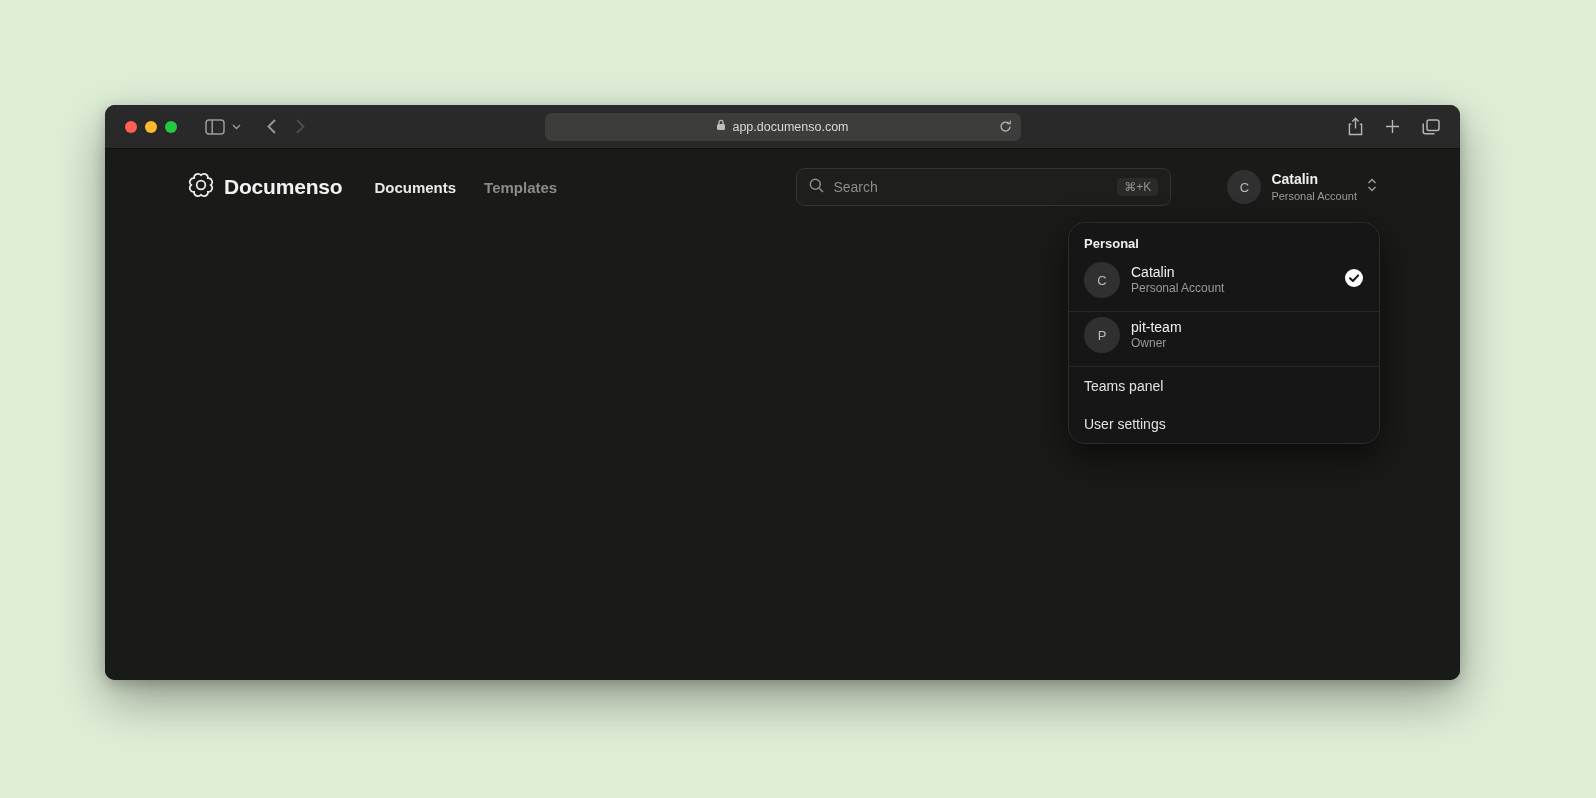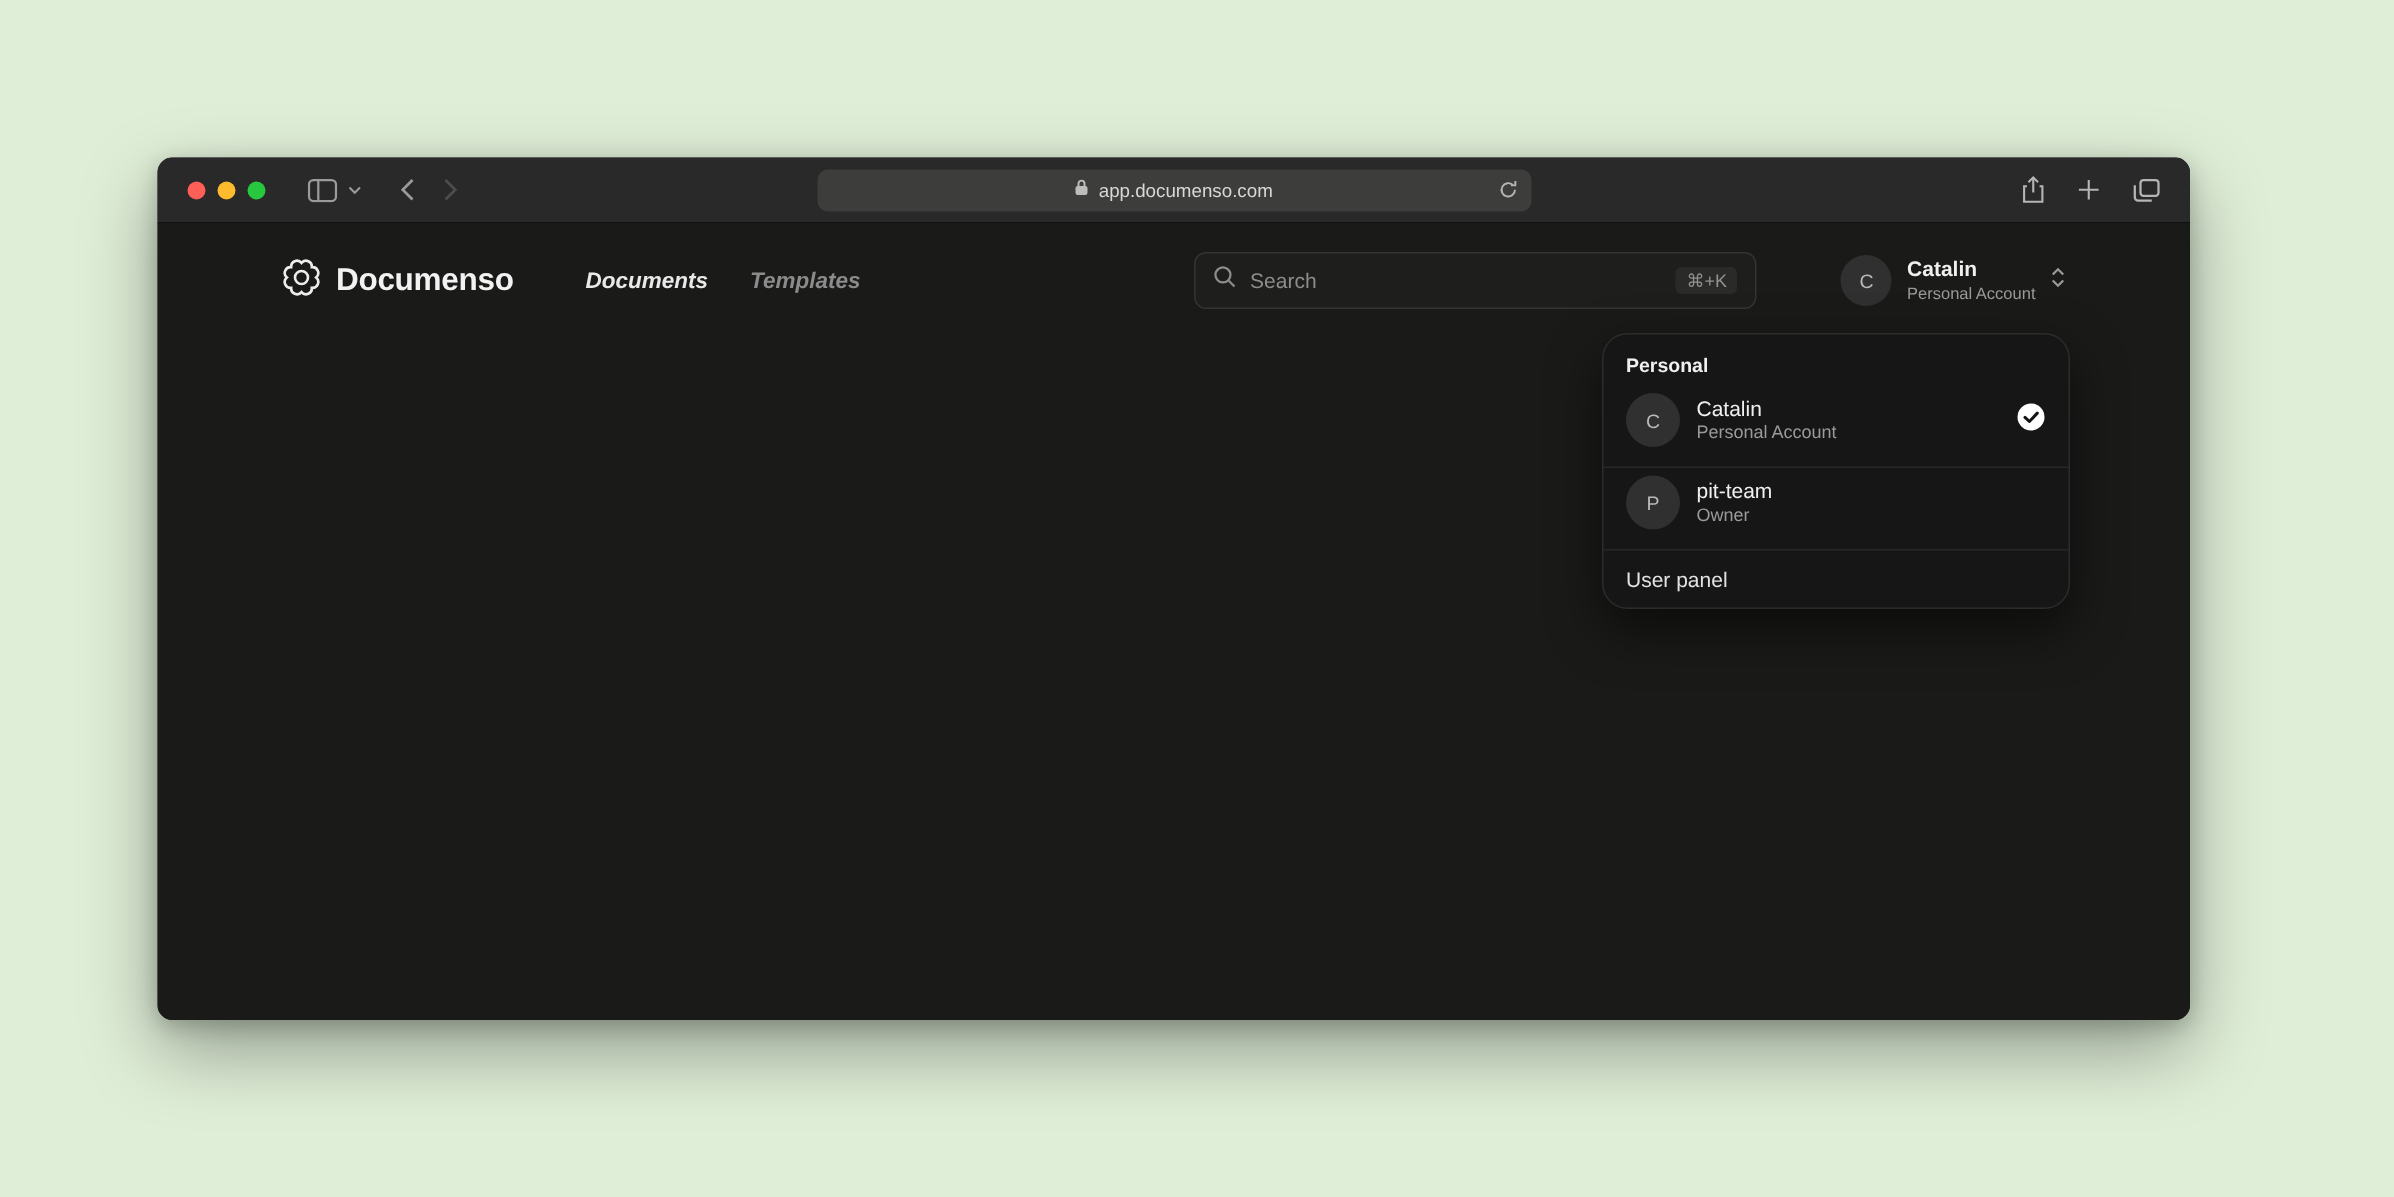--- a/index.html
+++ b/index.html
@@ -47,21 +47,21 @@
   
   .page {
     height:531px; background:#1a1a19;
     padding:0 83px; position:relative;
   }
 
   
   .app-header { display:flex; align-items:center; padding-top:10px; height:66px; }
   .brand { display:flex; align-items:center; gap:10px; cursor:pointer; }
   .brand-name { font-size:21px; font-weight:700; color:#f2f2f2; letter-spacing:-.2px; }
-  .nav { display:flex; gap:28px; margin-left:48px;font-style:italic; }
+  .nav { display:flex; gap:28px; margin-left:32px; }
   .nav-item { font-size:15px; font-weight:600; cursor:pointer; }
   .nav-item.active { color:#e9e9e9; }
   .nav-item.inactive { color:#8b8b8b; }
 
   .search {
     margin-left:auto; width:375px; height:38px;
     border:1px solid #343433; border-radius:8px; background:#1e1e1d;
     display:flex; align-items:center; gap:9px; padding:0 12px;
   }
   .search input {
@@ -271,16 +271,17 @@
     <div class="menu-account">
       <div class="avatar">P</div>
       <div>
         <div class="menu-acc-name">pit-team</div>
         <div class="menu-acc-sub">Owner</div>
       </div>
     </div>
 
     <div class="menu-divider"></div>
 
-    <div class="menu-item">User panel</div>
+    <div class="menu-item">Teams panel</div>
+    <div class="menu-item">User settings</div>
   </div>
 
 </div>
 
 </body></html>

